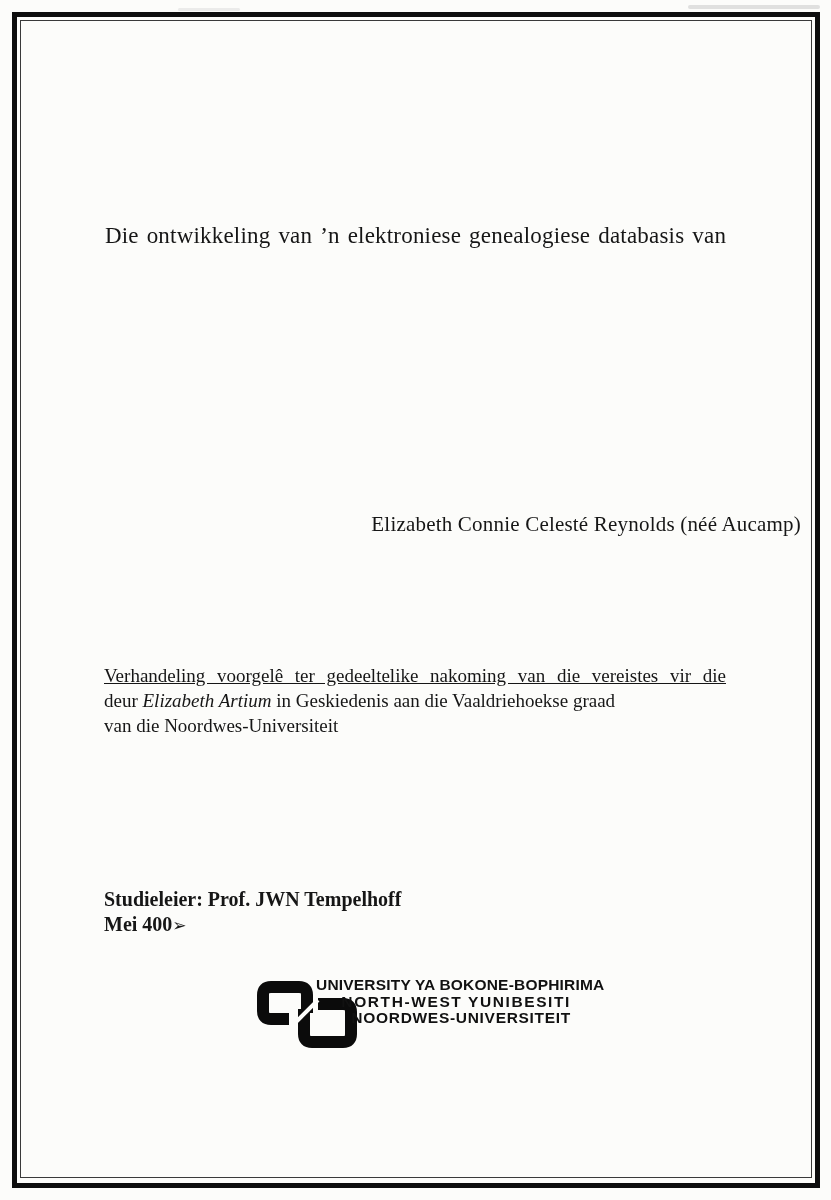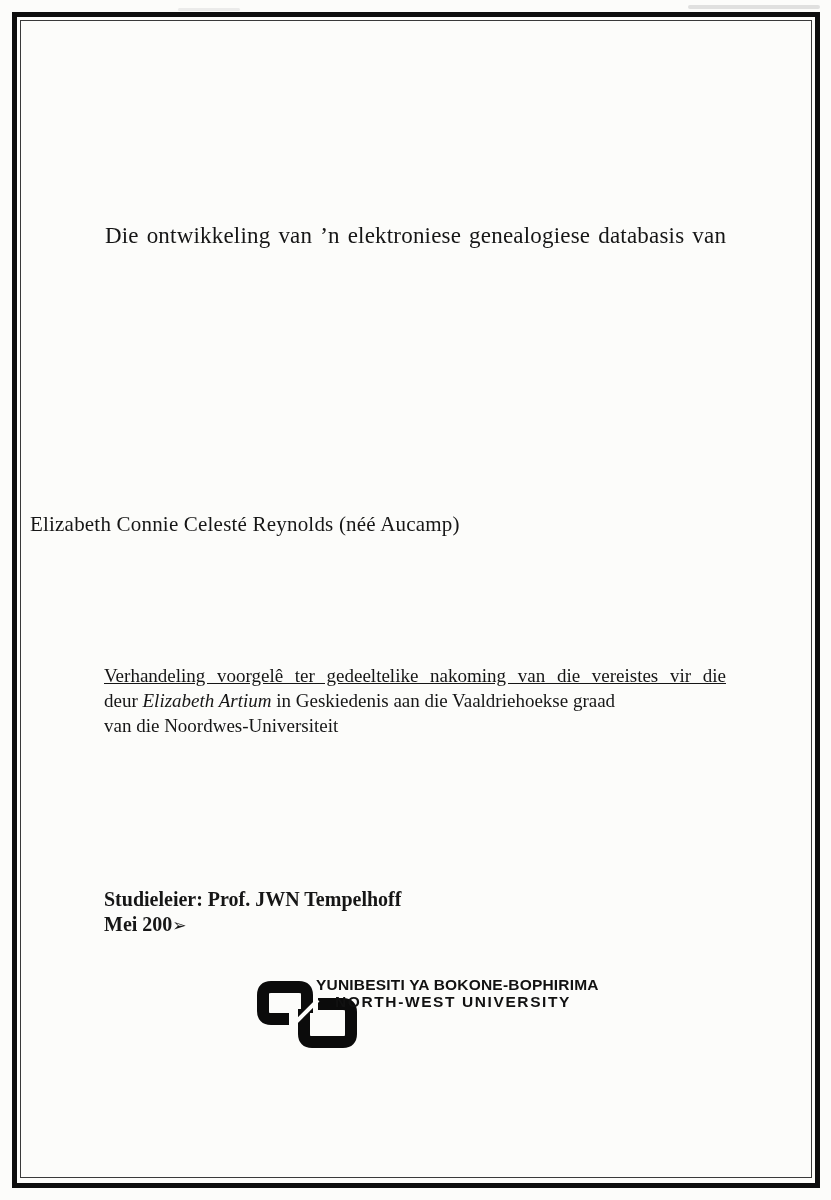--- a/index.html
+++ b/index.html
@@ -38,21 +38,21 @@
   }
   .byline-label {
     position: absolute;
     left: 30px; right: 30px; top: 436px;
     text-align: center;
     font-size: 19px;
   }
   .author-name {
     position: absolute;
     left: 30px; right: 30px; top: 512px;
-    text-align: left;
+    text-align: right;
     font-size: 21px;
     letter-spacing: 0.2px;
   }
   .degree-statement {
     position: absolute;
     left: 104px; top: 663px;
     width: 622px;
     font-size: 19px;
     line-height: 25px;
   }
@@ -113,31 +113,32 @@
   <div class="author-name">Elizabeth Connie Celesté Reynolds (néé Aucamp)</div>
 
   <div class="degree-statement">
     <div class="just">Verhandeling voorgelê ter gedeeltelike nakoming van die vereistes vir die</div>
     <div class="pre"><span>deur </span><i>Elizabeth Artium</i><span> in Geskiedenis aan die Vaaldriehoekse graad</span></div>
     <div>van die Noordwes-Universiteit</div>
   </div>
 
   <div class="supervisor-block">
     <div>Studieleier: Prof. JWN Tempelhoff</div>
-    <div><span>Mei 200</span><span class="date-glyph">➢</span></div>
+    <div><span>Mei 400</span><span class="date-glyph">➢</span></div>
   </div>
 
   <div class="nwu-logo">
     <svg class="mark" width="100" height="70" viewBox="0 0 100 70">
 
       <path d="M 32 39 L 14 39 Q 6 39 6 31 L 6 15 Q 6 7 14 7 L 42 7 Q 50 7 50 15 L 50 33" fill="none" stroke="#0b0b0b" stroke-width="12"></path>
 
       <path d="M 61 24 L 86 24 Q 94 24 94 32 L 94 54 Q 94 62 86 62 L 55 62 Q 47 62 47 54 L 47 29" fill="none" stroke="#0b0b0b" stroke-width="12"></path>
 
       <path d="M 39 42 L 61 20" fill="none" stroke="#fcfcfa" stroke-width="4"></path>
     </svg>
     <div class="logo-text">
-      <div class="lt1">YUNIBESITI YA BOKONE-BOPHIRIMA</div>
-      <div class="lt2">NORTH-WEST UNIVERSITY</div>
+      <div class="lt1">UNIVERSITY YA BOKONE-BOPHIRIMA</div>
+      <div class="lt2">NORTH-WEST YUNIBESITI</div>
+      <div class="lt3">NOORDWES-UNIVERSITEIT</div>
     </div>
   </div>
 
 </div>
 
 </body></html>

